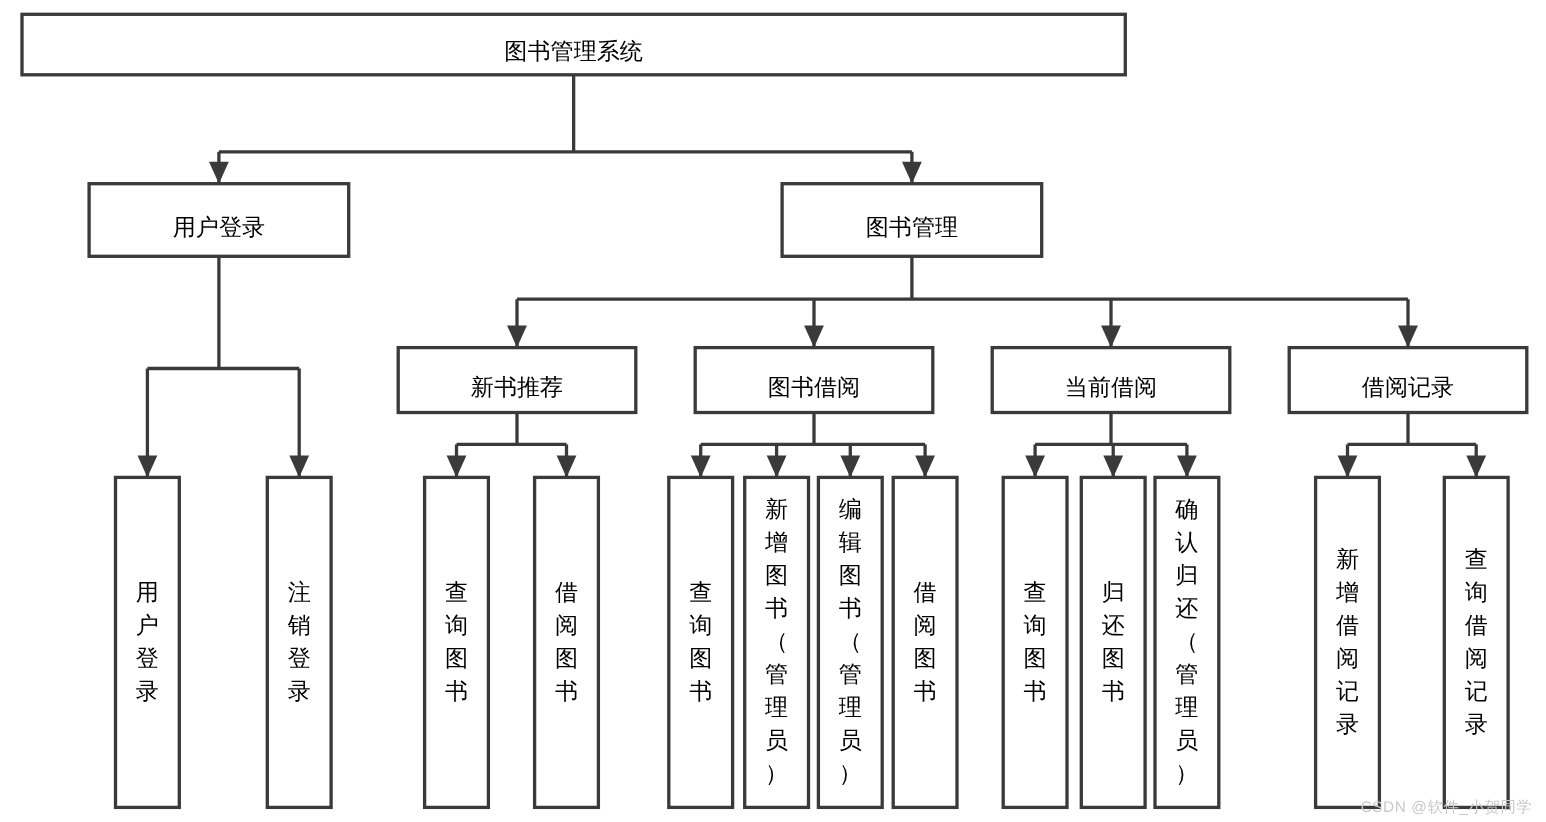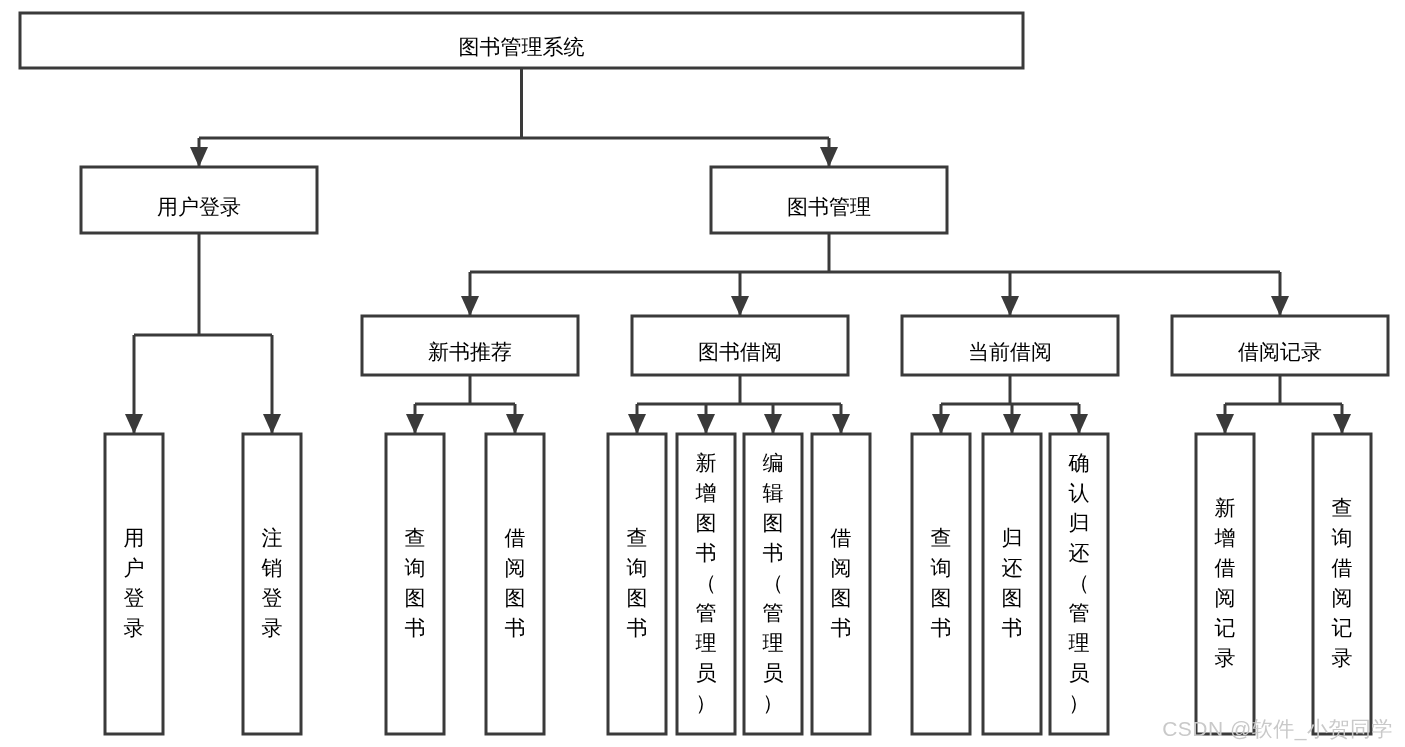--- a/index.html
+++ b/index.html
@@ -49,21 +49,21 @@
   }
   .arrow-head {
     fill: #3a3a3a;
     stroke: none;
   }
   .watermark-text {
     position: absolute;
     right: 12px;
     bottom: 4px;
     font-family: "Liberation Sans", "DejaVu Sans", sans-serif;
-    font-size: 21px;
+    font-size: 14px;
     color: #c9c9c9;
     white-space: nowrap;
     letter-spacing: 0.5px;
     pointer-events: none;
   }
 </style>
 </head>
 <body>
 
 <div id="diagram-root">

